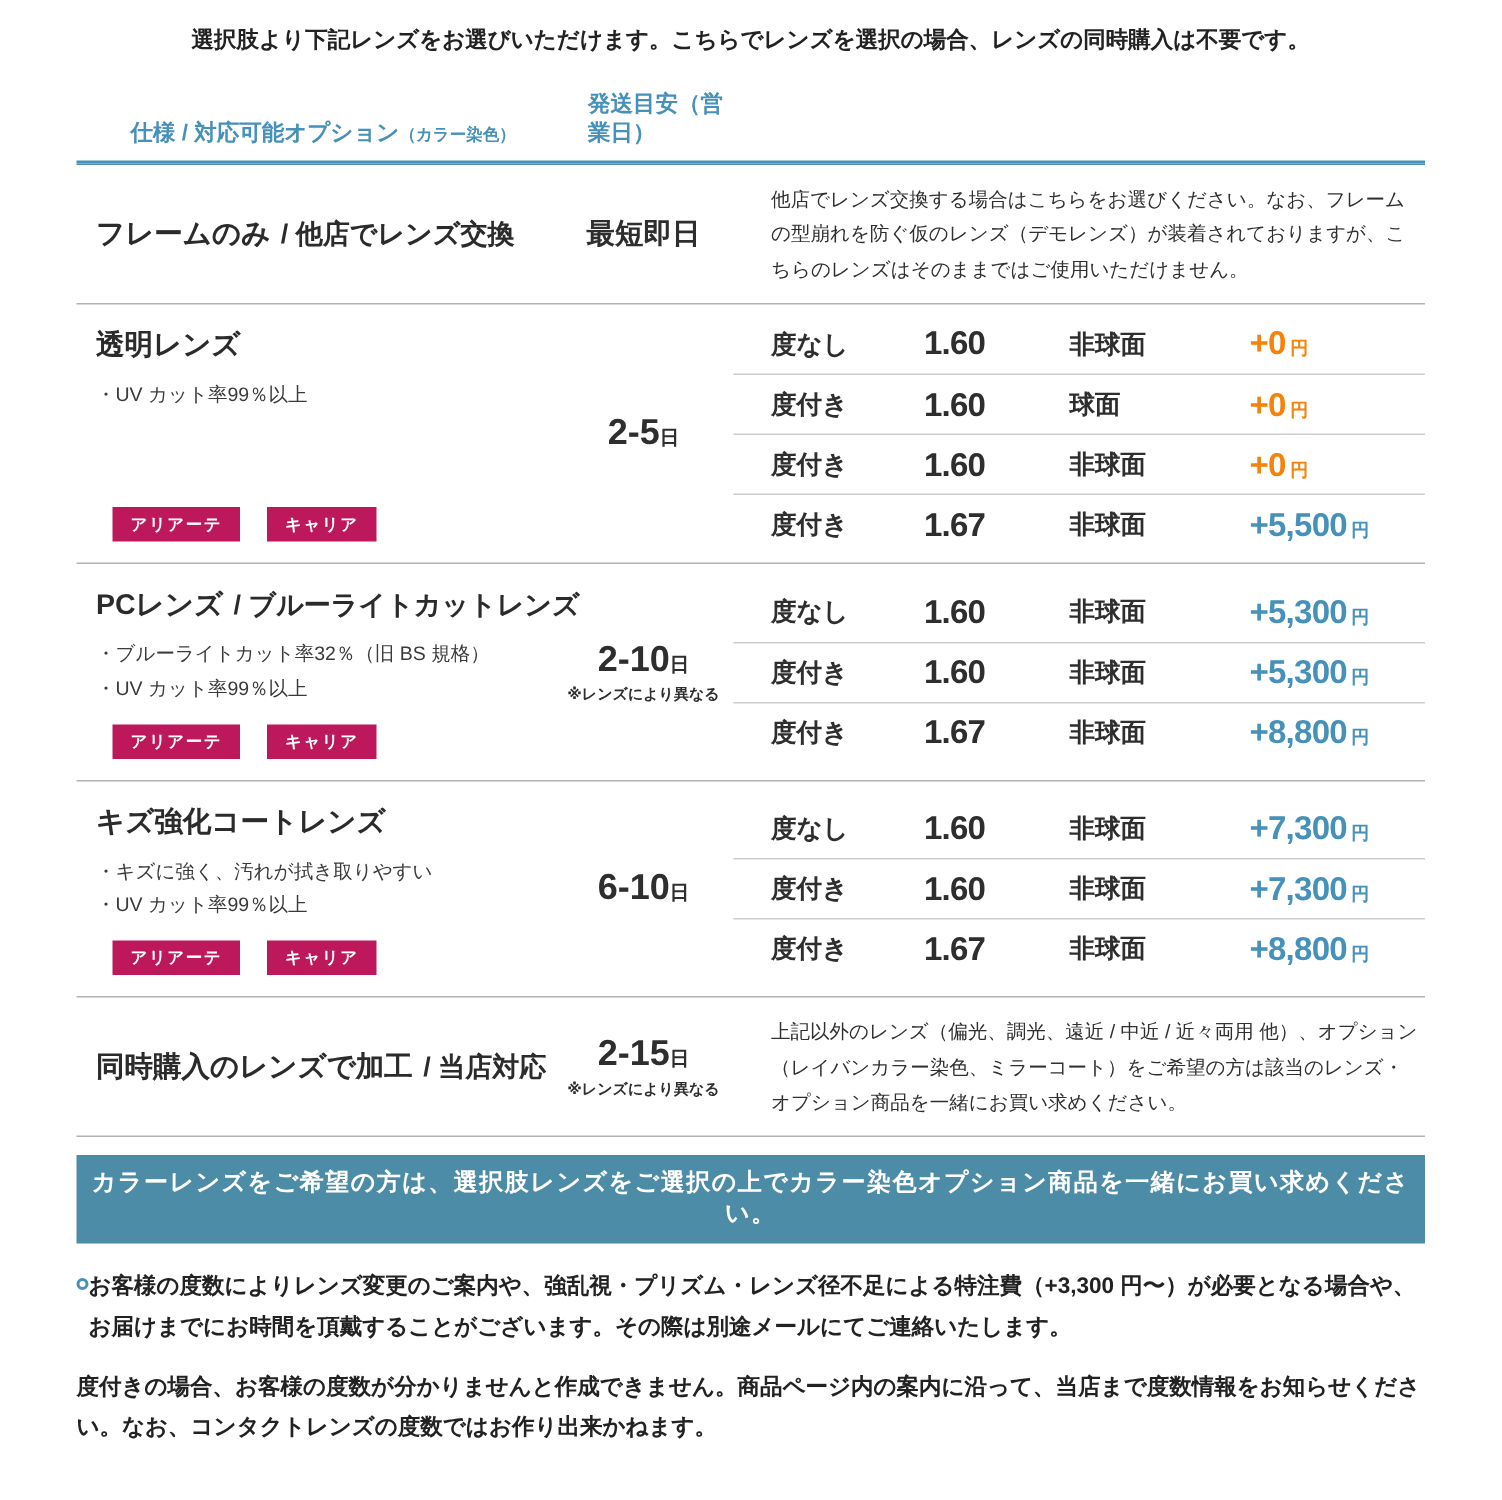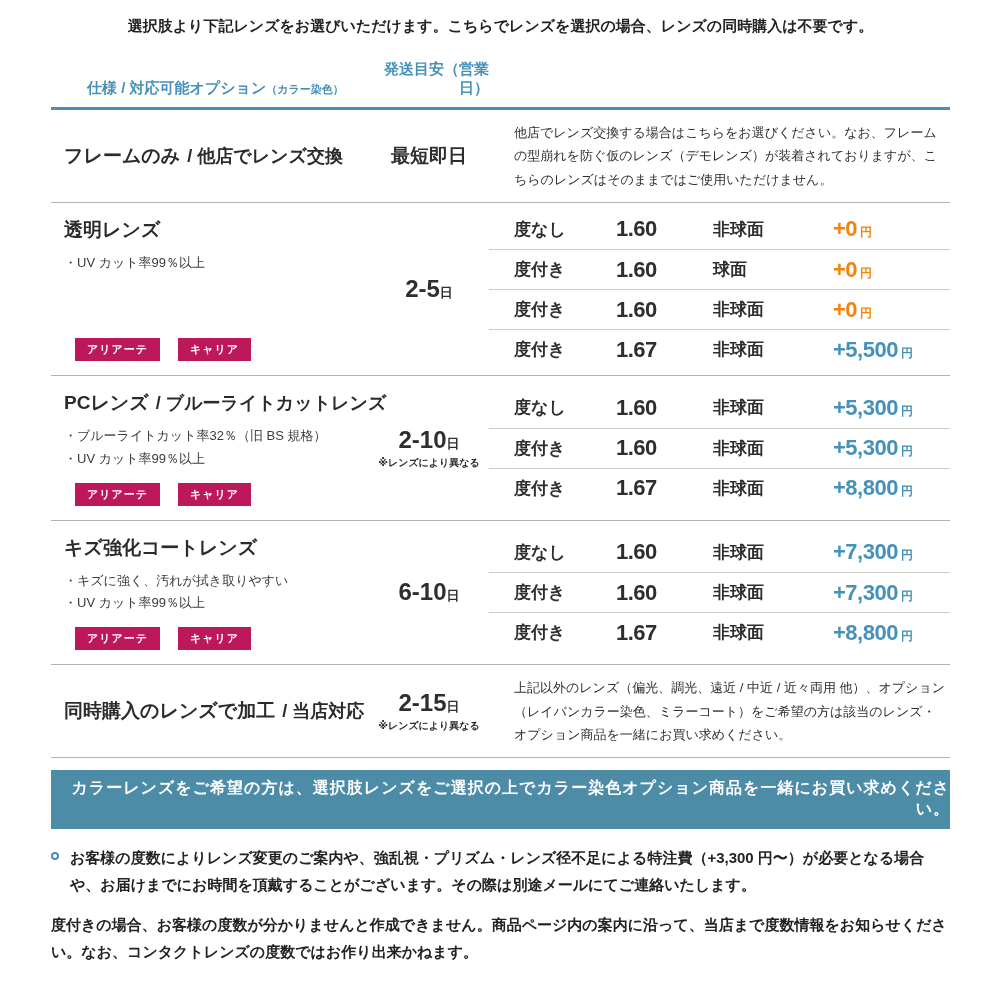--- a/index.html
+++ b/index.html
@@ -33,21 +33,21 @@
   
   .thead {
     display:grid;
     grid-template-columns:318px 120px 1fr;
     margin-top:24px;
     align-items:end;
   }
   .th { color:#4791b8; font-weight:bold; font-size:15px; }
   .th-spec { padding-left:36px; }
   .th-spec .small { font-size:11px; }
-  .th-ship { text-align:right; }
+  .th-ship { text-align:left;margin-left:23px; }
   .th-sub {
     display:grid;
     grid-template-columns:80px 105px 130px 1fr;
     padding-left:25px;
   }
   .th-refr { grid-column:1/4; text-align:center; }
   .th-price { grid-column:4; text-align:center; }
 
   .dline {
     margin-top:9px;
@@ -113,32 +113,32 @@
   .price { font-size:22px; font-weight:bold; letter-spacing:-0.5px; }
   .yen   { font-size:12px; font-weight:bold; margin-left:3px; }
   [data-tone="orange"] .price, [data-tone="orange"] .yen { color:#f5820a; }
   [data-tone="blue"]   .price, [data-tone="blue"]   .yen { color:#4691b9; }
 
   
   .banner {
     margin-top:12px;
     background:#4d8ca6;
     color:#ffffff;
-    text-align:right;
+    text-align:center;
     font-size:16px;
     font-weight:bold;
     letter-spacing:1px;
     padding:8px 0 9px;
   }
 
   
   .notes { margin-top:15px; }
   .note {
     display:flex;
-    gap:11px;
+    gap:0;
     margin-top:13px;
     font-size:15px;
     font-weight:bold;
     line-height:1.8;
     color:#222;
   }
   .note-bullet {
     flex:0 0 auto;
     width:8px; height:8px;
     border:2px solid #4791b8;

